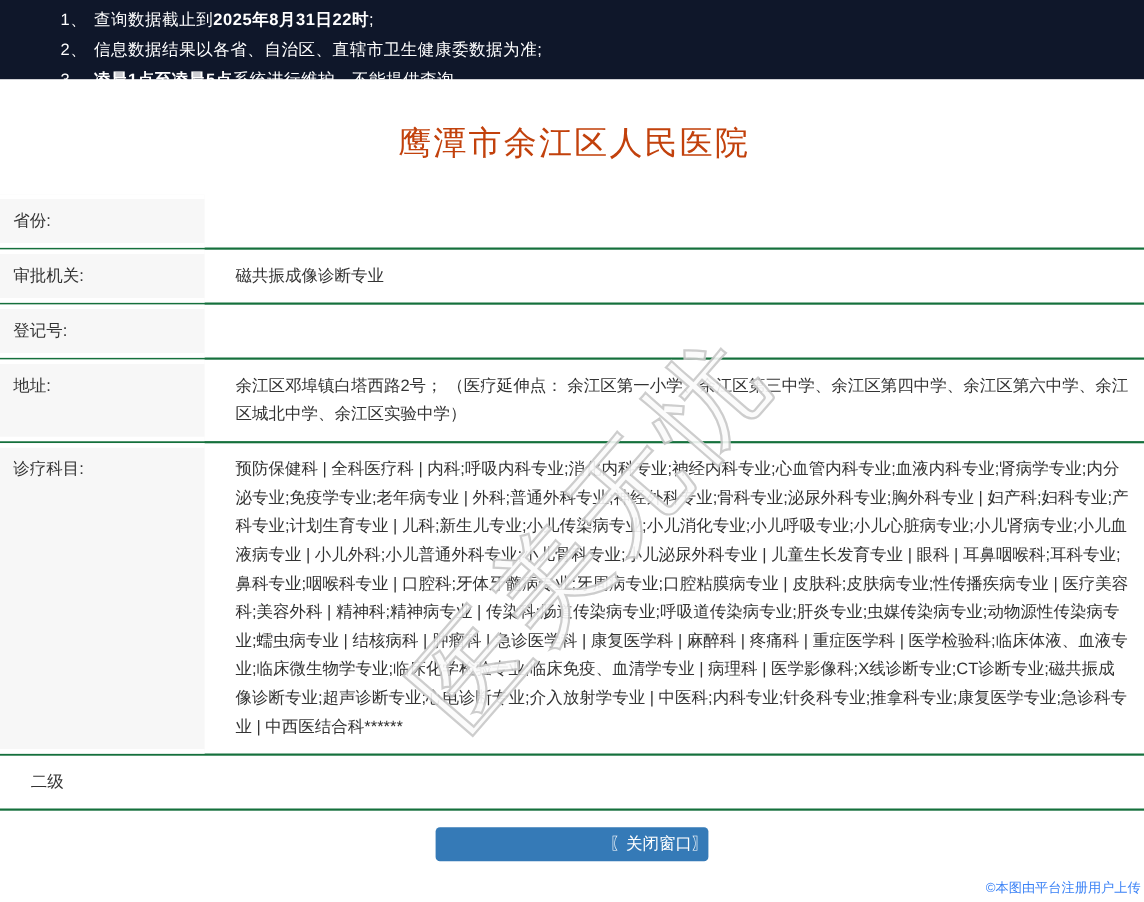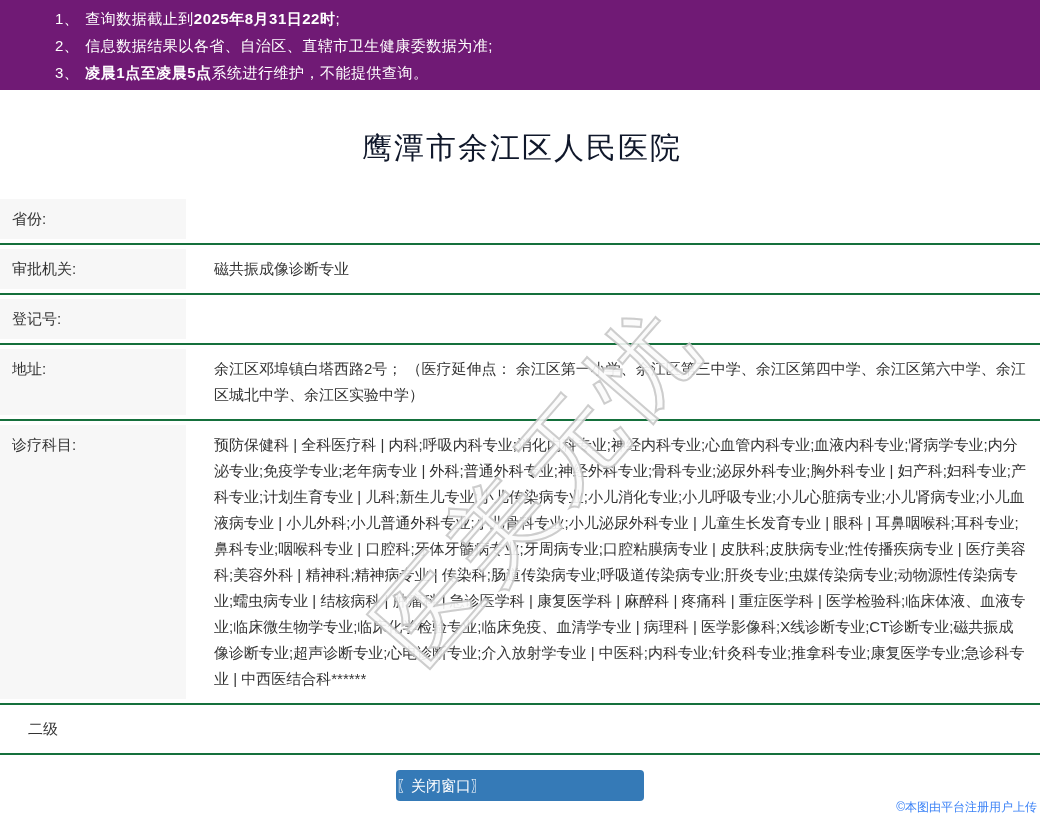--- a/index.html
+++ b/index.html
@@ -4,29 +4,29 @@
 <style>
   * { margin:0; padding:0; box-sizing:border-box; }
   html,body { width:1040px; height:820px; }
   body {
     font-family: "Liberation Sans", "DejaVu Sans", sans-serif;
     background:#ffffff; color:#333;
     position:relative; overflow:hidden;
   }
   
   .banner {
-    background:#701a75; color:#fff;
-    padding:5px 0 5px 55px; height:90px;
+    background:#0f172a; color:#fff;
+    padding:5px 0 5px 55px; height:72px;
   }
   .banner-line { font-size:15px; line-height:27px; letter-spacing:0.5px; }
   .banner-line .num { margin-right:6px; }
   .banner-line b { font-weight:bold; }
   
   .page-title {
-    text-align:center; font-size:30px; color:#0f172a;
+    text-align:center; font-size:30px; color:#c2410c;
     margin:38px 0 26px 4px; letter-spacing:2px; font-weight:500;
   }
   
   .info-table { width:1040px; }
   .row { display:flex; border-bottom:2px solid #15703c; }
   .cell-label {
     width:186px; flex:0 0 186px;
     background:#f7f7f7;
     border-top:4px solid #fff; border-bottom:4px solid #fff;
     padding:7px 8px 7px 12px;
@@ -34,21 +34,21 @@
   }
   .cell-value {
     flex:1; padding:11px 14px 11px 28px;
     font-size:15px; color:#333; line-height:26px;
   }
   
   .btn-wrap { text-align:center; margin-top:15px; }
   .close-btn {
     display:inline-block; width:248px; height:31px; line-height:31px;
     background:#357ab7; color:#fff; font-size:15px;
-    border:none; border-radius:4px; cursor:pointer; text-align:left;
+    border:none; border-radius:4px; cursor:pointer; text-align:right;
     font-family: "Liberation Sans", "DejaVu Sans", sans-serif;
   }
   
   .watermark {
     position:absolute; left:318px; top:408px; width:460px;
     transform:rotate(-49deg); transform-origin:center center;
     font-size:100px; letter-spacing:8px; white-space:nowrap;
     color:rgba(255,255,255,0.92);
     -webkit-text-stroke:2px #c8c8c8;
     text-shadow:0 0 1px #cccccc;

